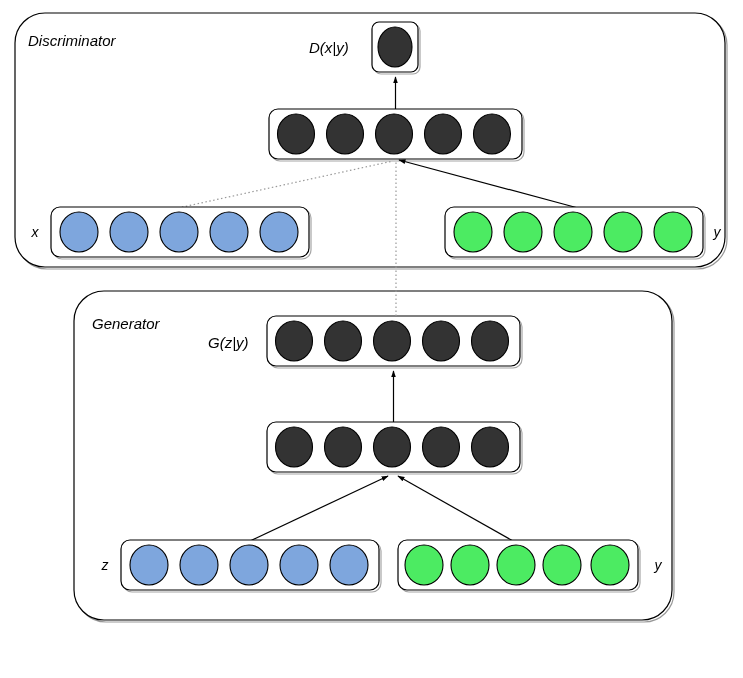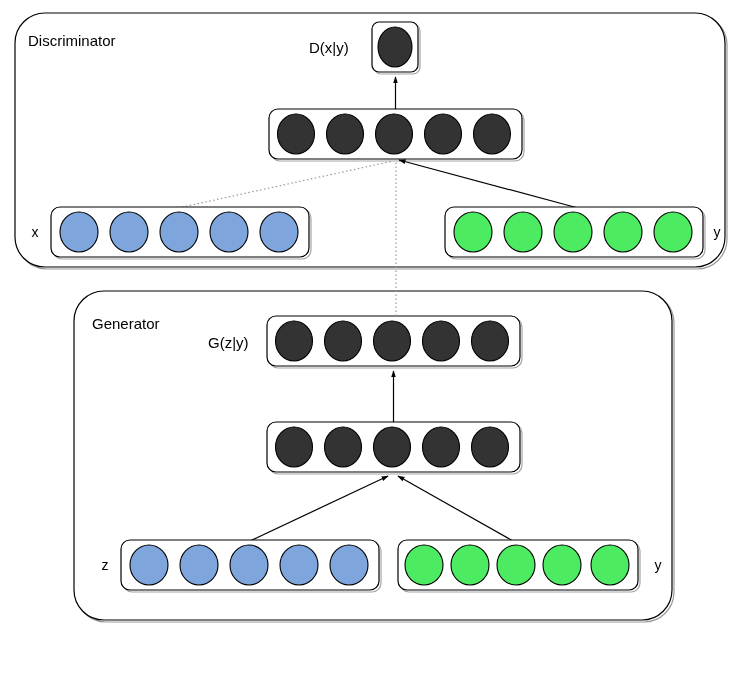--- a/index.html
+++ b/index.html
@@ -11,20 +11,21 @@
     width: 743px;
     height: 678px;
     font-family: "Liberation Sans", sans-serif;
     overflow: hidden;
   }
   #diagram-root {
     position: relative;
     width: 657px;
     height: 678px;
     background: #ffffff;
+    font-style: italic;
   }
   svg#cgan-svg {
     display: block;
     width: 743px;
     height: 678px;
   }
   .module-box {
     fill: #ffffff;
     stroke: #000000;
     stroke-width: 1.2;

